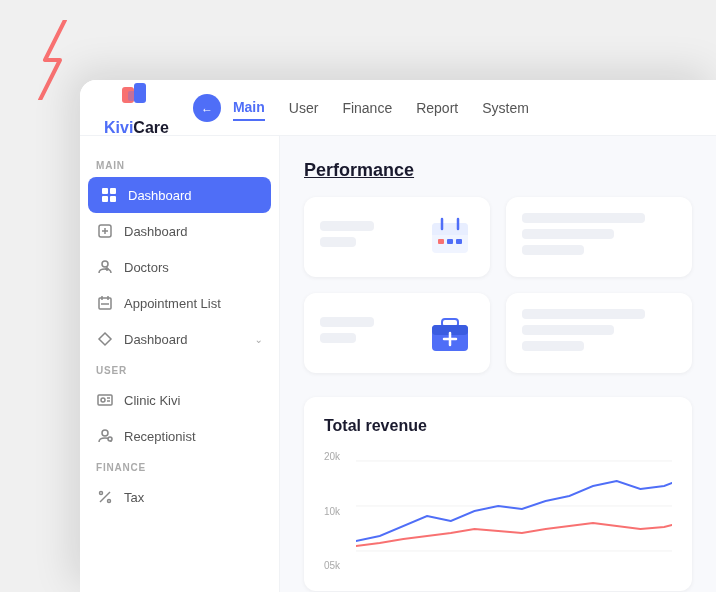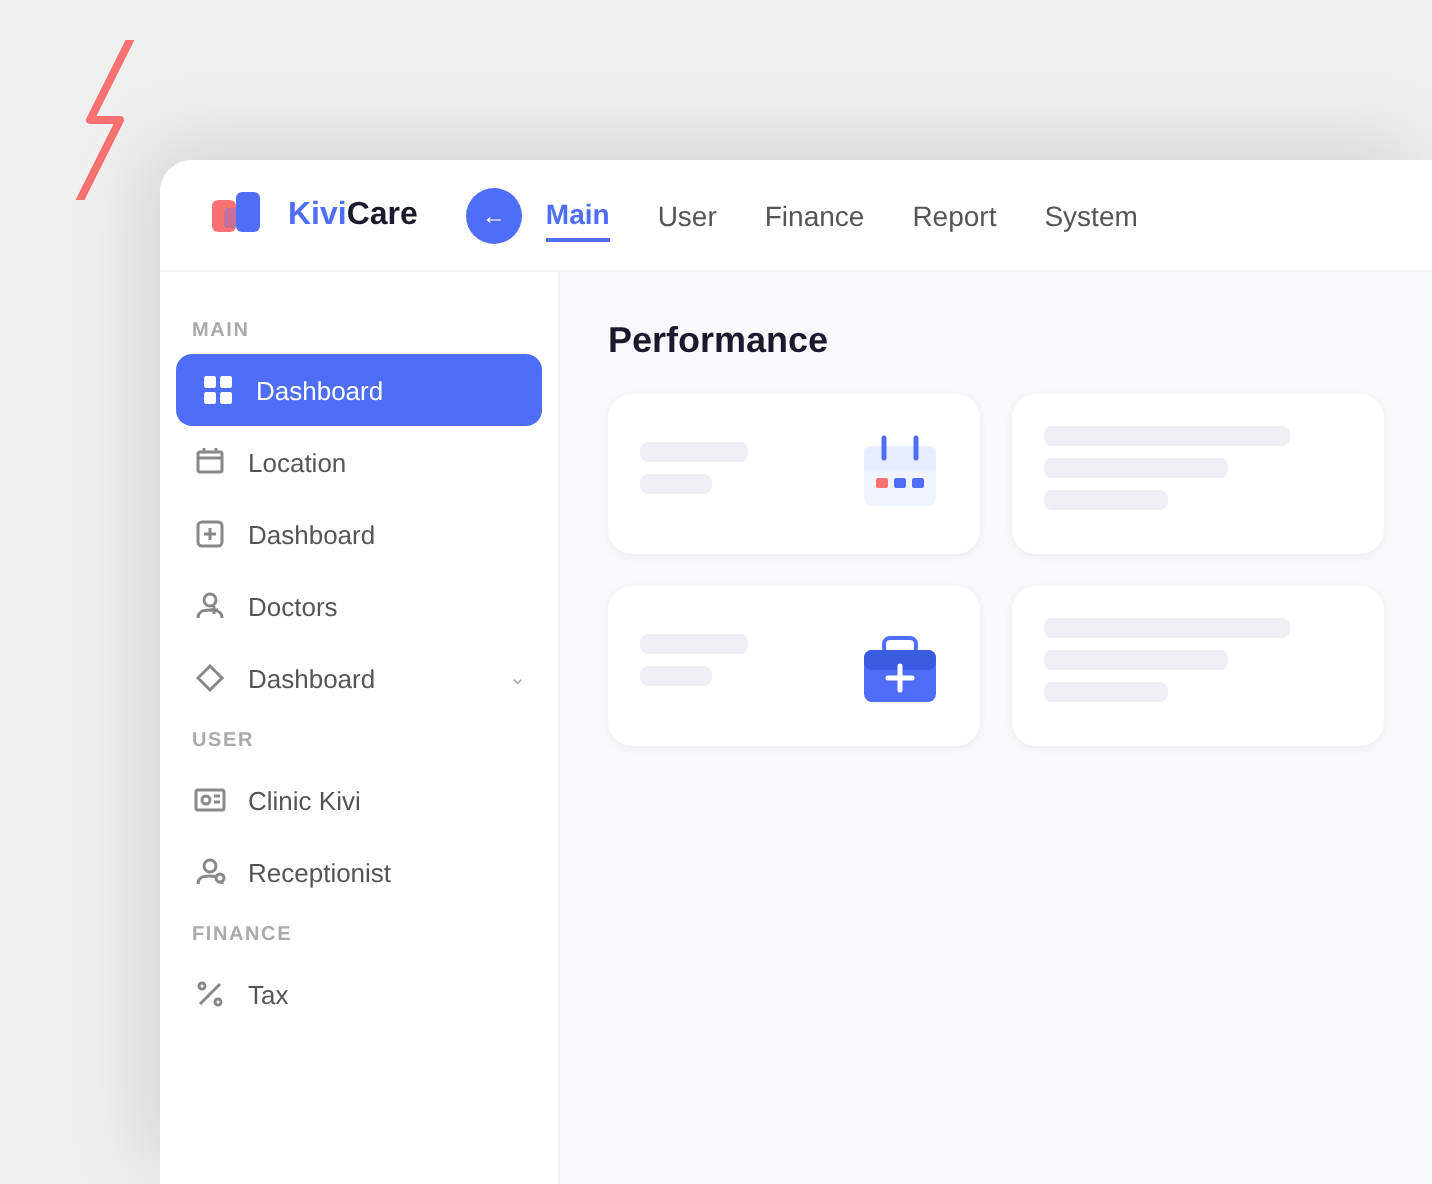--- a/index.html
+++ b/index.html
@@ -47,20 +47,21 @@
       border-bottom: 1px solid #f0f2f5;
       flex-shrink: 0;
       background: #fff;
     }
 
     .logo-area {
       display: flex;
       align-items: center;
       gap: 8px;
       margin-right: 24px;
+      flex-direction: column;
     }
 
     .logo-icon {
       width: 32px;
       height: 32px;
     }
 
     .logo-text {
       font-size: 16px;
       font-weight: 600;
@@ -179,20 +180,21 @@
       background: #f8f9fc;
       padding: 24px;
       overflow-y: auto;
     }
 
     .section-title {
       font-size: 18px;
       font-weight: 700;
       color: #1a1a2e;
       margin-bottom: 16px;
+      text-decoration: underline;
     }
 
     
     .perf-grid {
       display: grid;
       grid-template-columns: 1fr 1fr;
       gap: 16px;
       margin-bottom: 24px;
     }
 
@@ -323,31 +325,20 @@
             <rect x="1" y="1" width="6" height="6" rx="1"></rect>
             <rect x="9" y="1" width="6" height="6" rx="1"></rect>
             <rect x="1" y="9" width="6" height="6" rx="1"></rect>
             <rect x="9" y="9" width="6" height="6" rx="1"></rect>
           </svg>
         </span>
         <span>Dashboard</span>
       </div>
 
 
-      <div class="sidebar-item">
-        <span class="sidebar-icon">
-          <svg width="16" height="16" viewBox="0 0 16 16" fill="none" stroke="#888" stroke-width="1.5">
-            <rect x="2" y="3" width="12" height="10" rx="1"></rect>
-            <line x1="2" y1="6" x2="14" y2="6"></line>
-            <line x1="5" y1="3" x2="5" y2="1"></line>
-            <line x1="11" y1="3" x2="11" y2="1"></line>
-          </svg>
-        </span>
-        <span>Location</span>
-      </div>
 
       <div class="sidebar-item">
         <span class="sidebar-icon">
           <svg width="16" height="16" viewBox="0 0 16 16" fill="none" stroke="#888" stroke-width="1.5">
             <rect x="2" y="2" width="12" height="12" rx="2"></rect>
             <line x1="5" y1="8" x2="11" y2="8"></line>
             <line x1="8" y1="5" x2="8" y2="11"></line>
           </svg>
         </span>
         <span>Dashboard</span>
@@ -358,20 +349,31 @@
           <svg width="16" height="16" viewBox="0 0 16 16" fill="none" stroke="#888" stroke-width="1.5">
             <circle cx="8" cy="5" r="3"></circle>
             <path d="M2 14 C2 11 4 10 8 10 C12 10 14 11 14 14"></path>
             <line x1="10" y1="8" x2="10" y2="12"></line>
             <line x1="8" y1="10" x2="12" y2="10"></line>
           </svg>
         </span>
         <span>Doctors</span>
       </div>
 
+      <div class="sidebar-item">
+        <span class="sidebar-icon">
+          <svg width="16" height="16" viewBox="0 0 16 16" fill="none" stroke="#888" stroke-width="1.5">
+            <rect x="2" y="3" width="12" height="11" rx="1"></rect>
+            <line x1="5" y1="1" x2="5" y2="5"></line>
+            <line x1="11" y1="1" x2="11" y2="5"></line>
+            <line x1="4" y1="9" x2="12" y2="9"></line>
+          </svg>
+        </span>
+        <span>Appointment List</span>
+      </div>
 
       <div class="sidebar-item">
         <span class="sidebar-icon">
           <svg width="16" height="16" viewBox="0 0 16 16" fill="none" stroke="#888" stroke-width="1.5">
             <path d="M8 2 L14 8 L8 14 L2 8 Z"></path>
           </svg>
         </span>
         <span>Dashboard</span>
         <span class="sidebar-chevron">⌄</span>
       </div>
@@ -469,16 +471,39 @@
         <div class="perf-card">
           <div class="perf-card-info">
             <div class="perf-card-skeleton-line w80"></div>
             <div class="perf-card-skeleton-line w60"></div>
             <div class="perf-card-skeleton-line w40"></div>
           </div>
         </div>
 
       </div>
 
+      <div class="revenue-section">
+        <div class="revenue-title">Total revenue</div>
+
+        <div class="chart-area">
+          <div class="chart-labels-y">
+            <span>20k</span>
+            <span>10k</span>
+            <span>05k</span>
+          </div>
+          <div class="chart-svg-area">
+            <svg class="chart-svg" viewBox="0 0 400 120" preserveAspectRatio="none">
+
+              <line x1="0" y1="10" x2="400" y2="10" stroke="#f0f0f0" stroke-width="1"></line>
+              <line x1="0" y1="55" x2="400" y2="55" stroke="#f0f0f0" stroke-width="1"></line>
+              <line x1="0" y1="100" x2="400" y2="100" stroke="#f0f0f0" stroke-width="1"></line>
+
+              <polyline points="0,90 30,85 60,75 90,65 120,70 150,60 180,55 210,58 240,50 270,45 300,35 330,30 360,38 390,35 400,32" fill="none" stroke="#4f6ef7" stroke-width="2" stroke-linejoin="round" stroke-linecap="round"></polyline>
+
+              <polyline points="0,95 30,92 60,88 90,85 120,82 150,78 180,80 210,82 240,78 270,75 300,72 330,75 360,78 390,76 400,74" fill="none" stroke="#f87171" stroke-width="2" stroke-linejoin="round" stroke-linecap="round"></polyline>
+            </svg>
+          </div>
+        </div>
+      </div>
 
     </div>
   </div>
 </div>
 
 </body></html>

